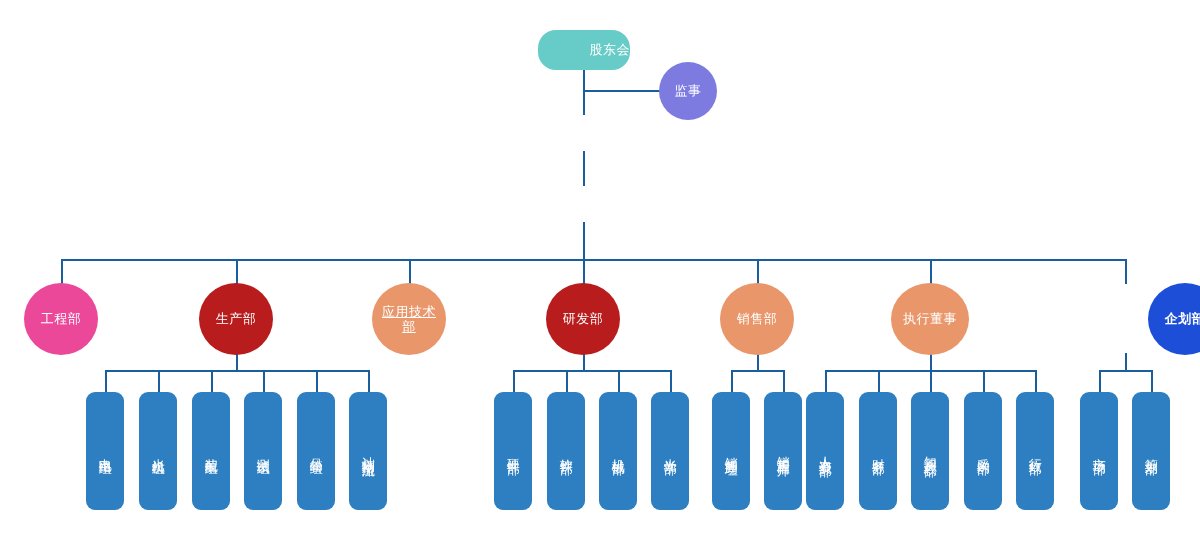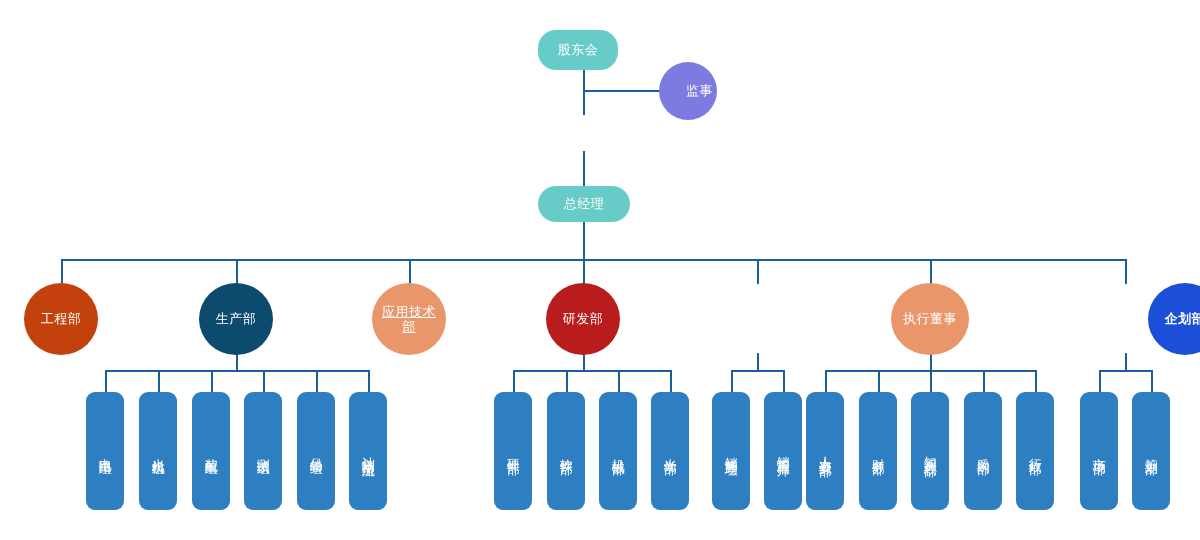--- a/index.html
+++ b/index.html
@@ -109,44 +109,44 @@
   <div class="connector c-v" style="left:878px; top:370px; height:22px;"></div>
   <div class="connector c-v" style="left:930px; top:370px; height:22px;"></div>
   <div class="connector c-v" style="left:983px; top:370px; height:22px;"></div>
   <div class="connector c-v" style="left:1035px; top:370px; height:22px;"></div>
 
   <div class="connector c-v" style="left:1125px; top:353px; height:18px;"></div>
   <div class="connector c-h" style="left:1099px; top:370px; width:53px;"></div>
   <div class="connector c-v" style="left:1099px; top:370px; height:22px;"></div>
   <div class="connector c-v" style="left:1151px; top:370px; height:22px;"></div>
 
-  <div class="node node-pill" style="left:538px; top:30px; width:80px; height:40px; background:#67ccc7;">
+  <div class="node node-pill" style="left:538px; top:30px; width:92px; height:40px; background:#67ccc7;justify-content:flex-end;">
     <span>股东会</span>
   </div>
 
-  <div class="node node-circle" style="left:659px; top:62px; width:58px; height:58px; background:#7d7ae0;justify-content:flex-end;">
+  <div class="node node-circle" style="left:659px; top:62px; width:58px; height:58px; background:#7d7ae0;">
     <span>监事</span>
   </div>
 
-  <div class="node node-pill" style="left:538px; top:186px; width:92px; height:36px; background:#67ccc7;">
-    <span>总经理</span>
-  </div>
-
-  <div class="node node-circle" style="left:24px; top:283px; width:74px; height:72px; background:#c2410c;">
+
+  <div class="node node-circle" style="left:24px; top:283px; width:74px; height:72px; background:#ec4899;">
     <span>工程部</span>
   </div>
-  <div class="node node-circle" style="left:199px; top:283px; width:74px; height:72px; background:#0c4a6e;">
+  <div class="node node-circle" style="left:199px; top:283px; width:74px; height:72px; background:#b91c1c;">
     <span>生产部</span>
   </div>
   <div class="node node-circle" style="left:372px; top:283px; width:74px; height:72px; background:#e8966a;text-decoration:underline;">
     <span>应用技术部</span>
   </div>
   <div class="node node-circle" style="left:546px; top:283px; width:74px; height:72px; background:#b91c1c;">
     <span>研发部</span>
   </div>
+  <div class="node node-circle" style="left:720px; top:283px; width:74px; height:72px; background:#e8966a;">
+    <span>销售部</span>
+  </div>
   <div class="node node-circle" style="left:891px; top:283px; width:78px; height:72px; background:#e8966a;">
     <span>执行董事</span>
   </div>
   <div class="node node-circle" style="left:1148px; top:283px; width:74px; height:72px; background:#1d4ed8;font-weight:bold;">
     <span>企划部</span>
   </div>
 
   <div class="node node-vbox" style="left:86px; top:392px; width:38px; height:118px; background:#2e7fc1;">
     <span>电路组</span>
   </div>

